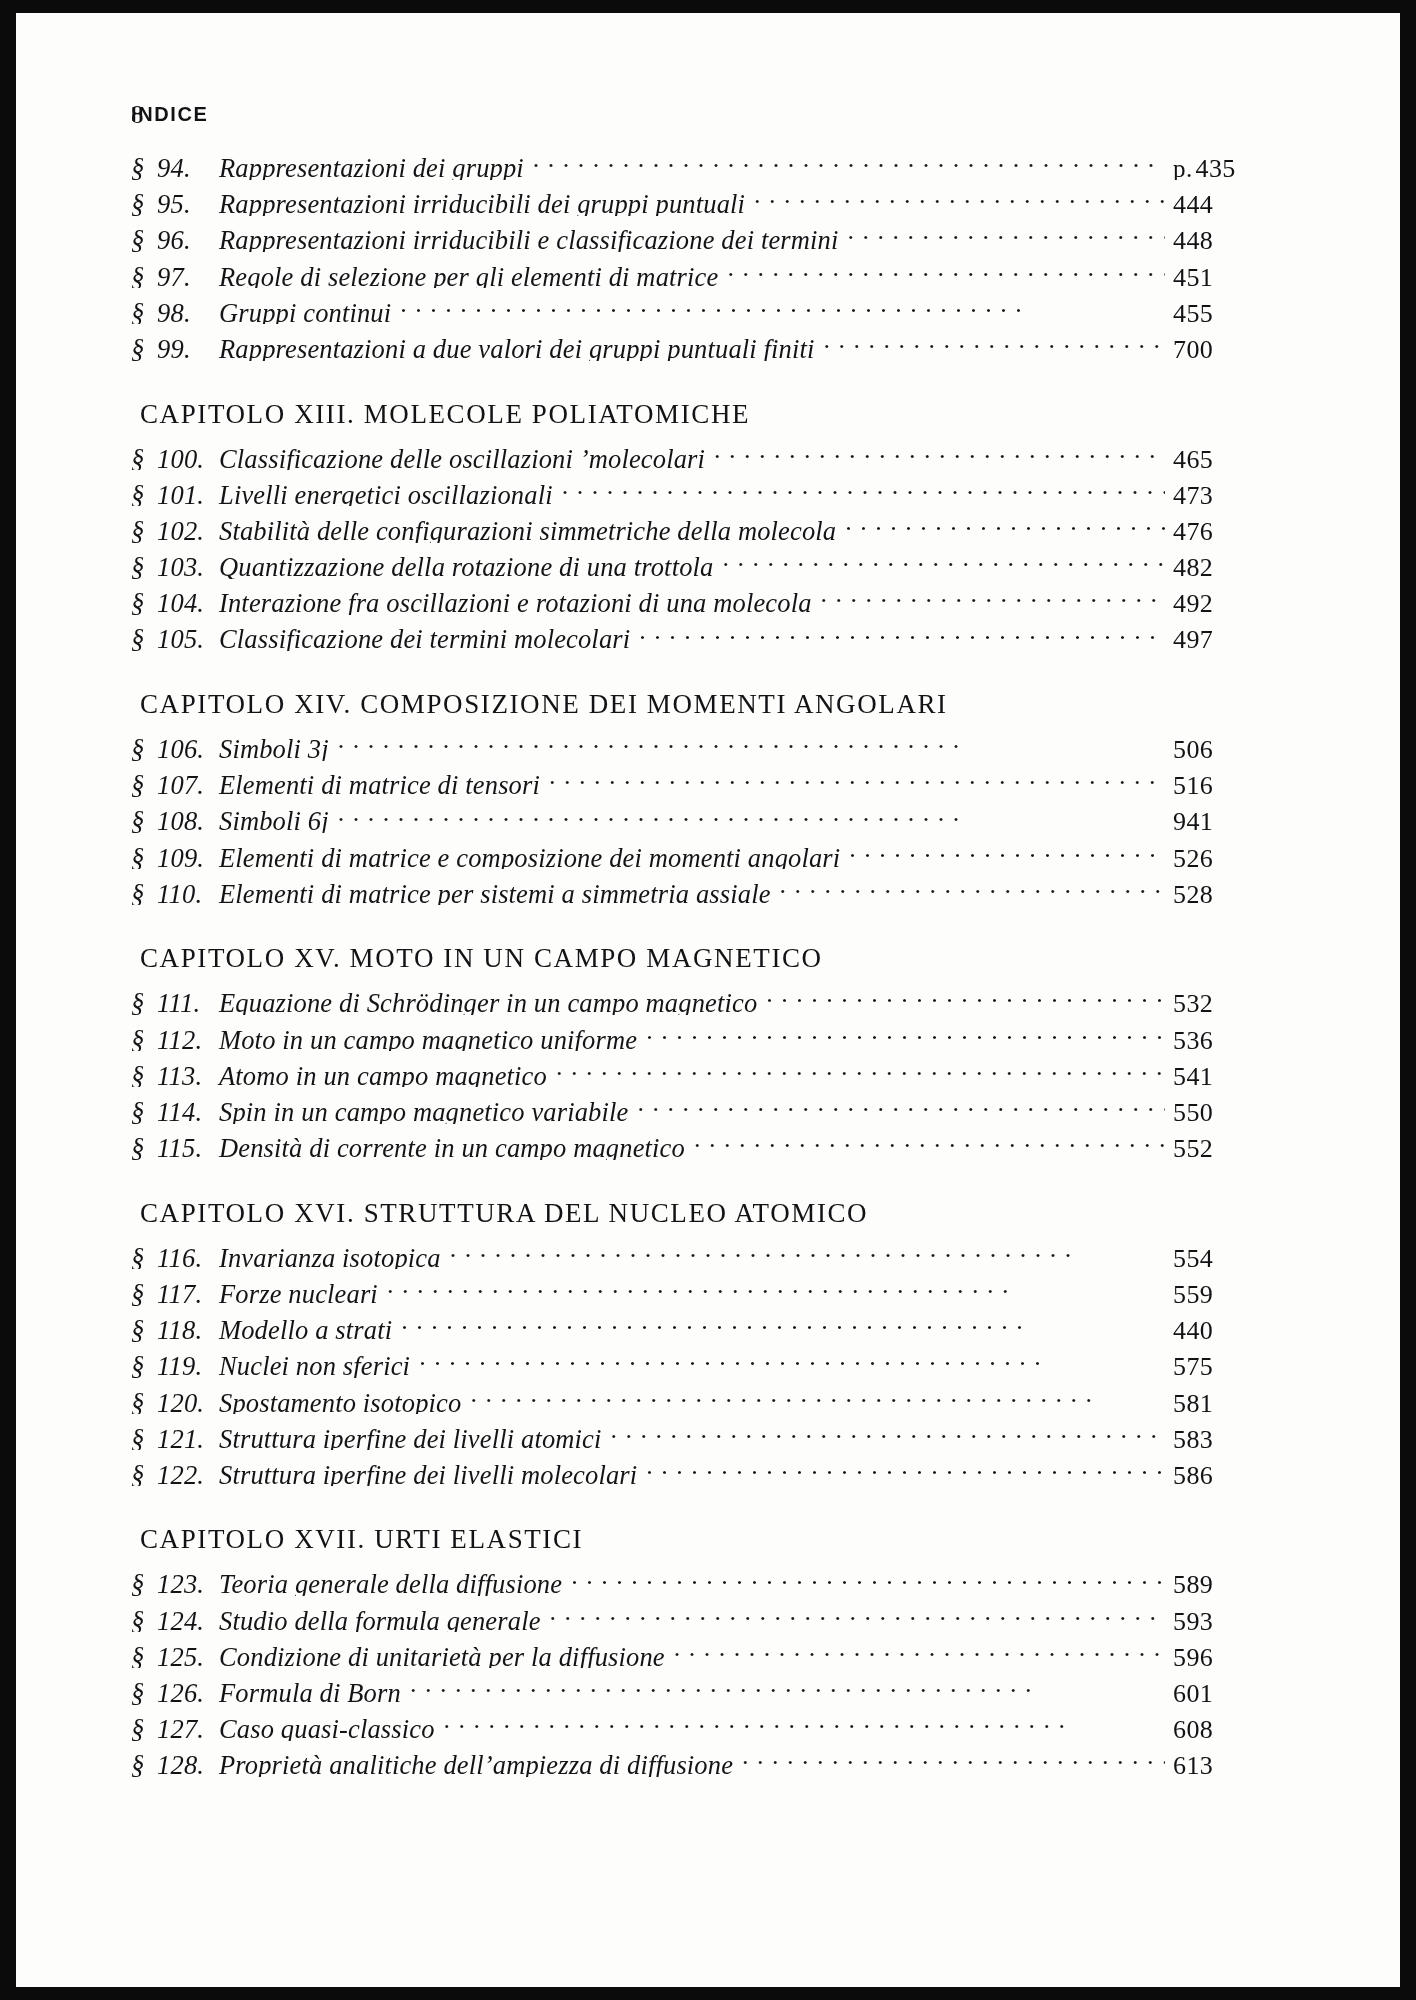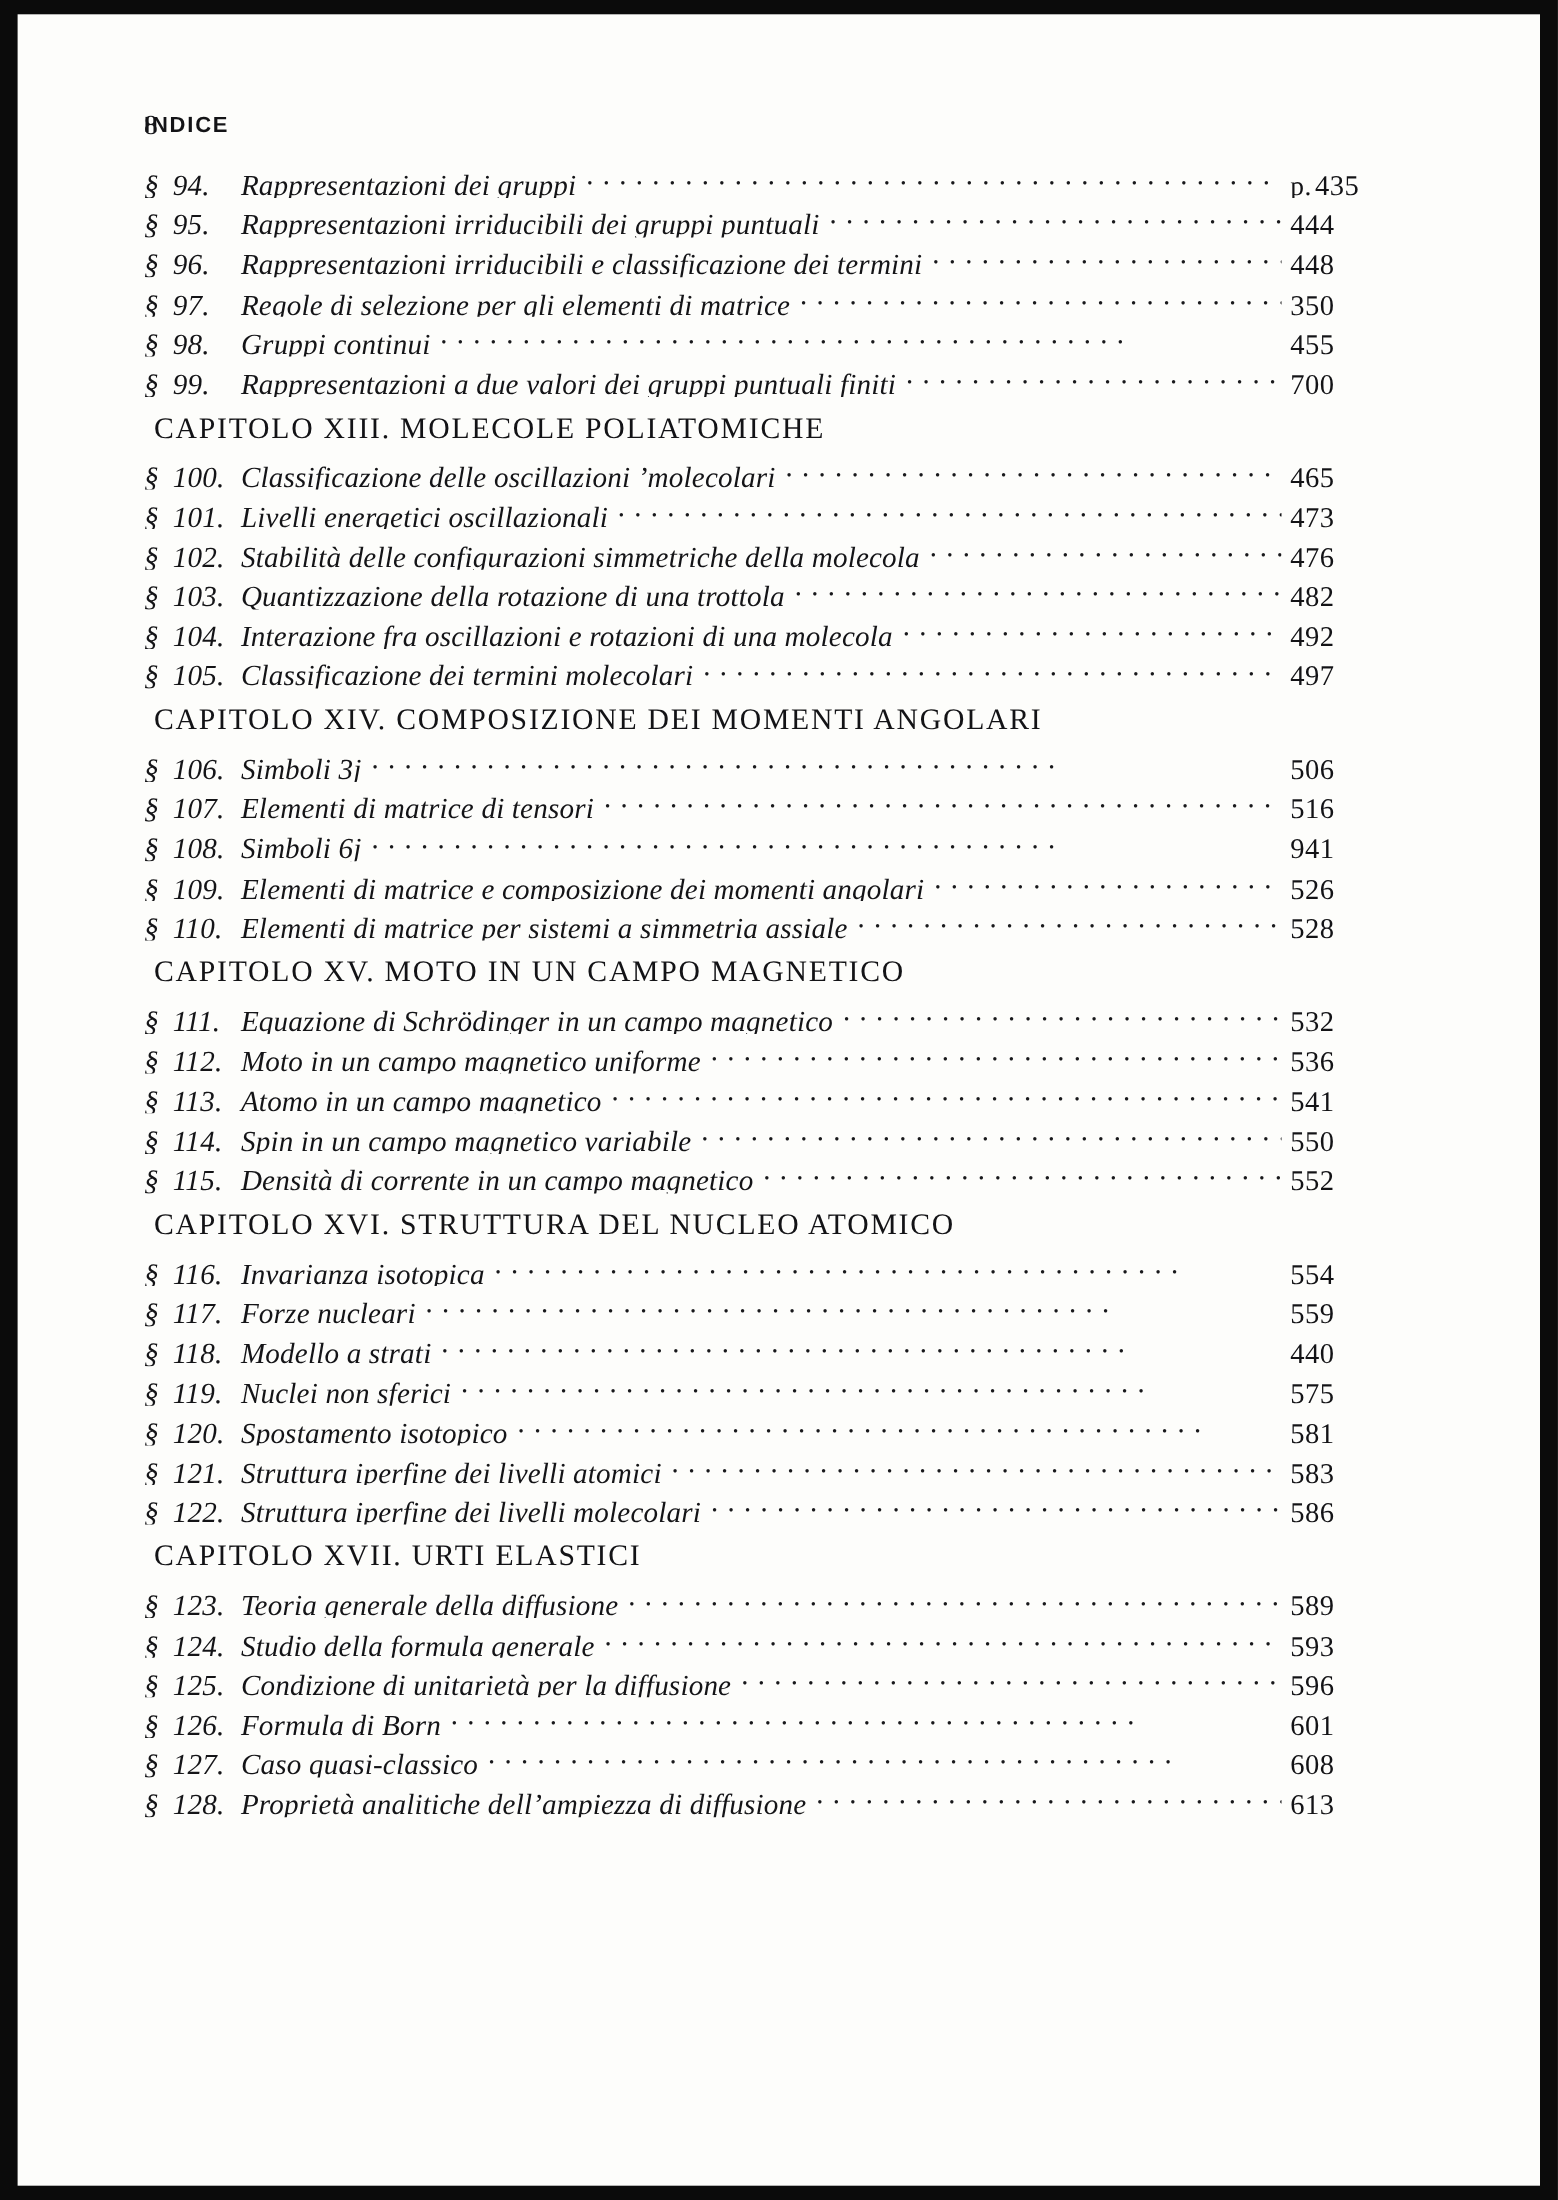--- a/index.html
+++ b/index.html
@@ -75,21 +75,21 @@
     top: 136px;
     left: 115px;
     width: 1160px;
   }
 
   .chapter-head {
     font-family: "Liberation Serif", "DejaVu Serif", serif;
     font-size: 27px;
     letter-spacing: 1.6px;
     color: #131316;
-    margin: 13px 0 10px 0;
+    margin: 38px 0 10px 0;
     padding-left: 9px;
     white-space: nowrap;
   }
 
   .entry-group { margin: 0; }
 
   .entry {
     display: flex;
     align-items: baseline;
     font-style: italic;
@@ -189,21 +189,21 @@
               <span class="sec-num">96.</span>
               <span class="entry-title">Rappresentazioni irriducibili e classificazione dei termini</span>
               <span class="leader"></span>
               <span class="page-no"><span>448</span></span>
             </div>
             <div class="entry">
               <span class="sec-mark">§</span>
               <span class="sec-num">97.</span>
               <span class="entry-title">Regole di selezione per gli elementi di matrice</span>
               <span class="leader"></span>
-              <span class="page-no"><span>350</span></span>
+              <span class="page-no"><span>451</span></span>
             </div>
             <div class="entry">
               <span class="sec-mark">§</span>
               <span class="sec-num">98.</span>
               <span class="entry-title">Gruppi continui</span>
               <span class="leader"></span>
               <span class="page-no"><span>455</span></span>
             </div>
             <div class="entry">
               <span class="sec-mark">§</span>

